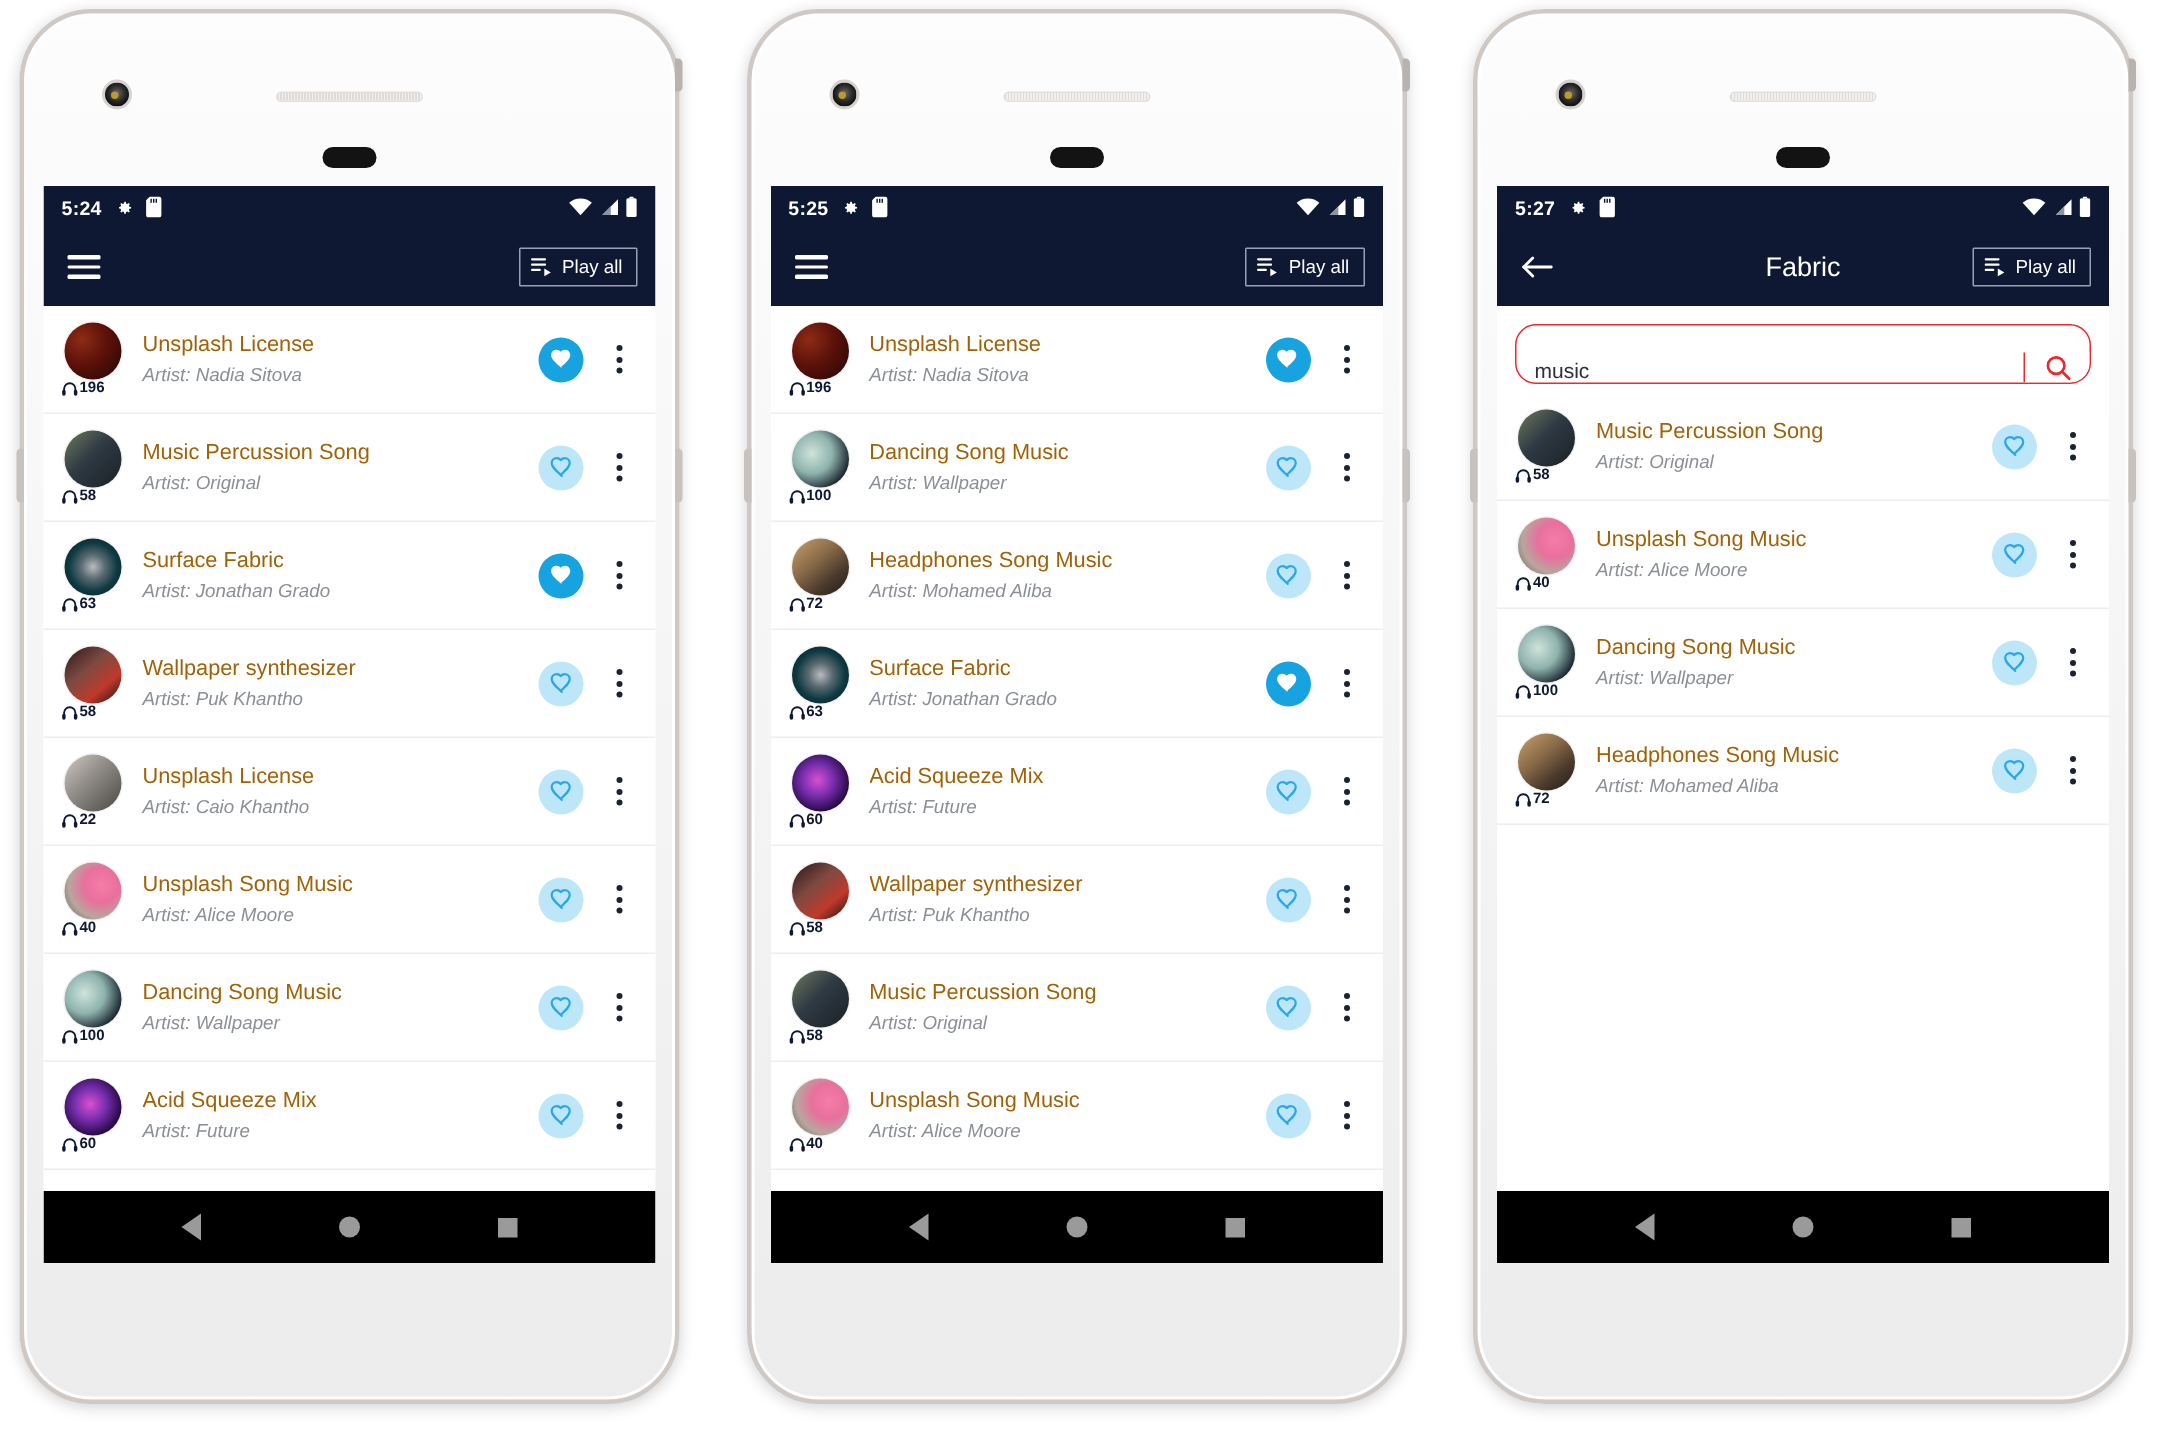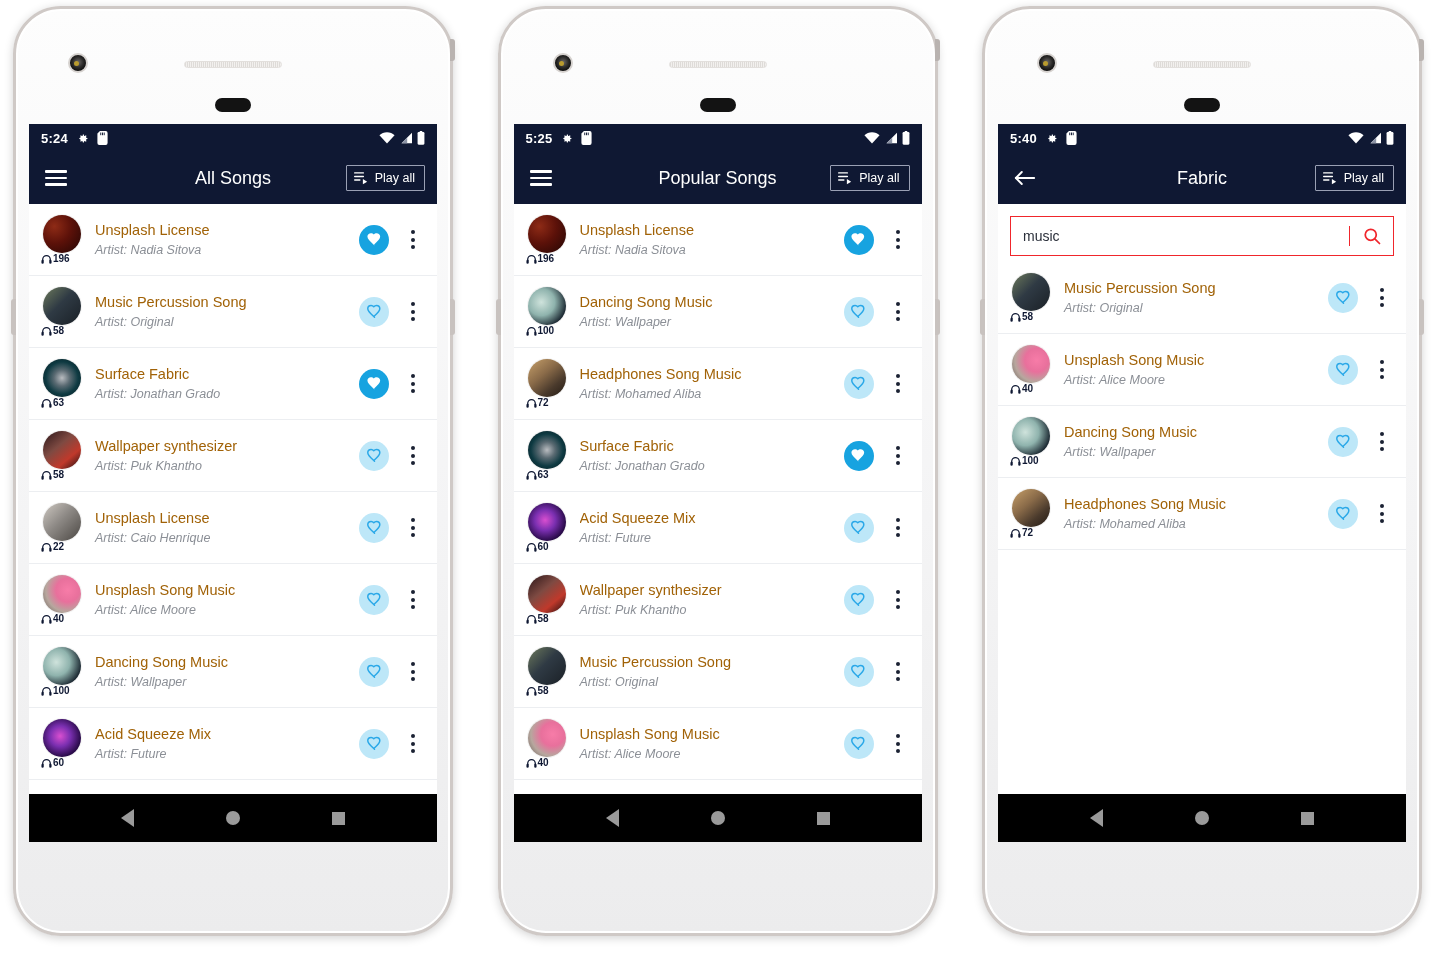--- a/index.html
+++ b/index.html
@@ -120,22 +120,22 @@
     padding: 5px 9px 5px 7px;
     font-size:12.5px; color:#fff;
     z-index:2; cursor:pointer;
     background:transparent;
   }
   .pl-icon { width:17px; height:14px; display:block; }
 
   
   .search-area { padding:12px 12px 6px 12px; background:#fff; }
   .search-box {
-    display:flex; align-items:center;
-    border:1.6px solid #f0262c; border-radius:0;
+    display:flex; align-items:flex-end;
+    border:1.6px solid #f0262c; border-radius:14px;
     height:40px; overflow:hidden; background:#fff;
   }
   .search-input {
     flex:1; border:0; outline:0;
     padding: 0 12px;
     font-size:14px; color:#2a2f3a;
     font-family:"Liberation Sans", sans-serif;
     background:transparent;
   }
   .search-btn {
@@ -258,21 +258,20 @@
       </div>
 
       <div class="app-bar">
         <div class="nav-btn">
                <div class="hamburger">
                  <span></span>
               <span></span>
               <span></span>
                </div>
              </div>
-        <div class="app-title">All Songs</div>
         <div class="play-all">
           <span>
               <svg class="pl-icon" viewBox="0 0 22 18" fill="#fff">
                 <rect x="0" y="1.4" width="13" height="1.9" rx="0.9"></rect>
                 <rect x="0" y="6" width="13" height="1.9" rx="0.9"></rect>
                 <rect x="0" y="10.6" width="8.5" height="1.9" rx="0.9"></rect>
                 <path d="M11.5 10.4l5.6 3.3-5.6 3.3z"></path>
               </svg>
             </span>
           <span>Play all</span>
@@ -427,21 +426,21 @@
                     <rect x="15" y="10.6" width="4.2" height="7.2" rx="2.1"></rect>
                   </svg>
                 </span>
         <span>22</span>
       </div>
     </div>
     <div class="song-meta">
       <div class="song-title">Unsplash License</div>
       <div class="song-artist">
         <span>Artist:</span>
-        <span>Caio Henrique</span>
+        <span>Caio Khantho</span>
       </div>
     </div>
     <div class="fav off">
       <span>
                 <svg class="ic-heart" viewBox="0 0 24 24" fill="none" stroke="#2aa8e8" stroke-width="2.1" stroke-linejoin="round">
                   <path d="M12 20.1l-1.4-1.3C5.5 14.2 2.5 11.4 2.5 8.1 2.5 5.4 4.6 3.4 7.2 3.4c1.5 0 2.9.7 3.8 1.8.9-1.1 2.3-1.8 3.8-1.8 2.6 0 4.7 2 4.7 4.7 0 3.3-3 6.1-8.1 10.7L12 20.1z"></path>
                 </svg>
               </span>
     </div>
     <div class="kebab">
@@ -611,21 +610,20 @@
       </div>
 
       <div class="app-bar">
         <div class="nav-btn">
                <div class="hamburger">
                  <span></span>
               <span></span>
               <span></span>
                </div>
              </div>
-        <div class="app-title">Popular Songs</div>
         <div class="play-all">
           <span>
               <svg class="pl-icon" viewBox="0 0 22 18" fill="#fff">
                 <rect x="0" y="1.4" width="13" height="1.9" rx="0.9"></rect>
                 <rect x="0" y="6" width="13" height="1.9" rx="0.9"></rect>
                 <rect x="0" y="10.6" width="8.5" height="1.9" rx="0.9"></rect>
                 <path d="M11.5 10.4l5.6 3.3-5.6 3.3z"></path>
               </svg>
             </span>
           <span>Play all</span>
@@ -918,21 +916,21 @@
     <div class="phone">
     <div class="btn-side"></div>
     <div class="camera"></div>
     <div class="camera-dot"></div>
     <div class="speaker"></div>
     <div class="notch-pill"></div>
     <div class="screen-wrap">
 
       <div class="status-bar">
         <div class="status-left">
-          <span class="status-time">5:40</span>
+          <span class="status-time">5:27</span>
           <span>
               <svg class="ic-gear" viewBox="0 0 24 24" fill="#fff">
                 <path d="M12 8a4 4 0 100 8 4 4 0 000-8zm0 6a2 2 0 110-4 2 2 0 010 4z"></path>
                 <path d="M21 12.9v-1.8l-2.1-.4a7 7 0 00-.6-1.5l1.2-1.8-1.3-1.3-1.8 1.2a7 7 0 00-1.5-.6L14.5 4.6h-1.8l-.4 2.1a7 7 0 00-1.5.6L9 6.1 7.7 7.4l1.2 1.8a7 7 0 00-.6 1.5l-2.1.4v1.8l2.1.4a7 7 0 00.6 1.5l-1.2 1.8 1.3 1.3 1.8-1.2a7 7 0 001.5.6l.4 2.1h1.8l.4-2.1a7 7 0 001.5-.6l1.8 1.2 1.3-1.3-1.2-1.8a7 7 0 00.6-1.5l2.1-.4z"></path>
               </svg>
             </span>
           <span>
               <svg class="ic-sd" viewBox="0 0 16 22" fill="#fff">
                 <path d="M4 0h9a3 3 0 013 3v16a3 3 0 01-3 3H3a3 3 0 01-3-3V4L4 0z"></path>
                 <rect x="4.5" y="2.4" width="1.5" height="4.2" fill="#0f1833"></rect>

